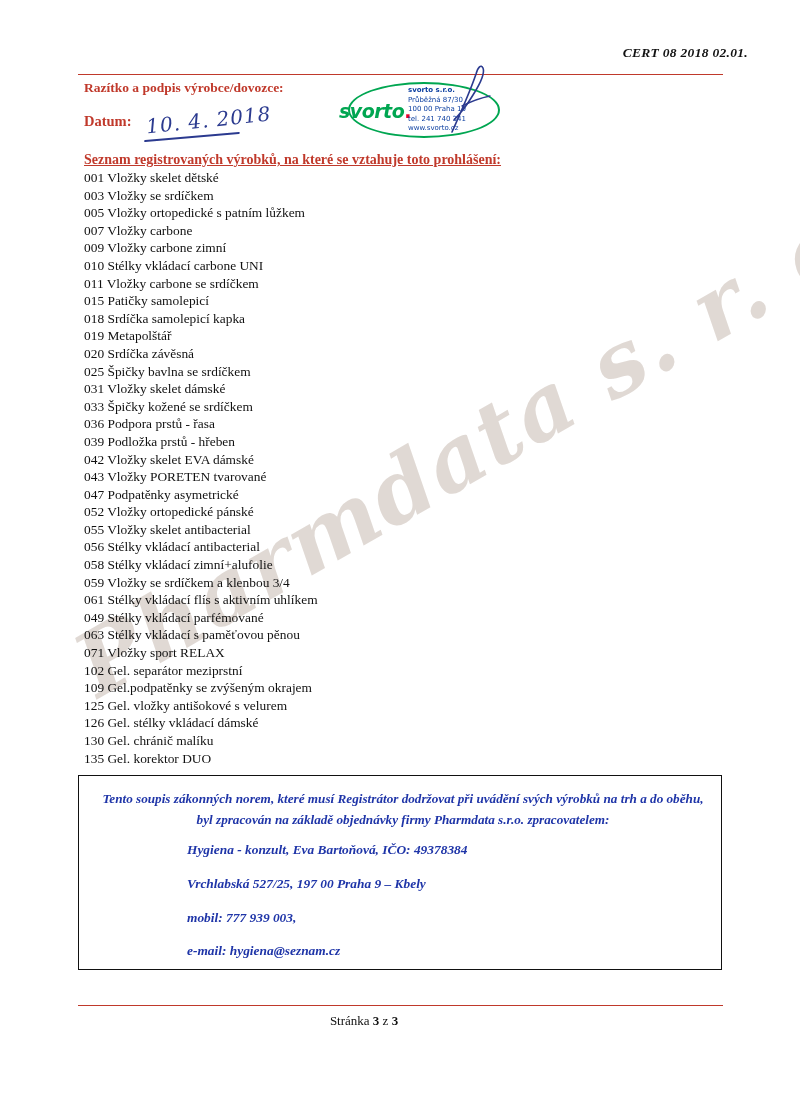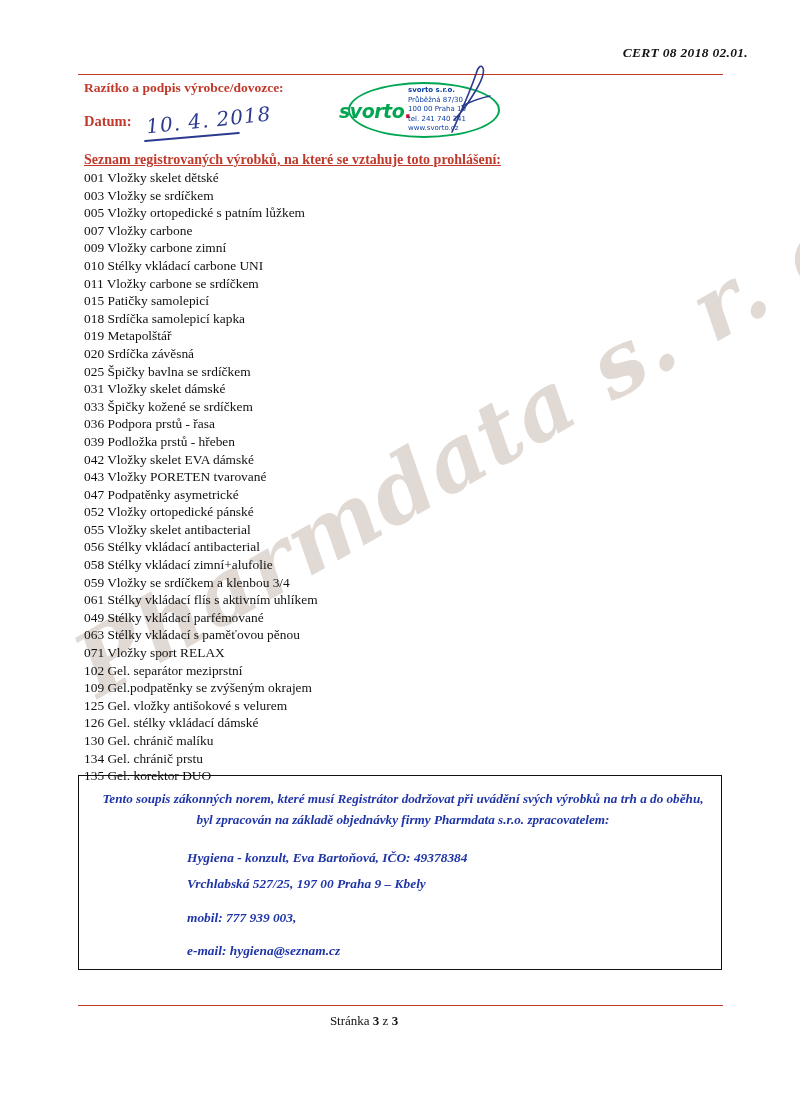--- a/index.html
+++ b/index.html
@@ -202,21 +202,21 @@
   .note-line {
     position: absolute;
     left: 108px;
     font-family: "Liberation Serif", serif;
     font-style: italic;
     font-weight: bold;
     font-size: 13.4px;
     color: #1f35a8;
     white-space: nowrap;
   }
-  .nl1 { top: 74px; }
+  .nl1 { top: 66px; }
   .nl2 { top: 100px; }
   .nl3 { top: 134px; }
   .nl4 { top: 167px; }
 
   
   .rule.bottom { top: 1005px; }
   .footer {
     position: absolute;
     left: 0;
     top: 1013px;
@@ -294,21 +294,20 @@
       <div class="list-item">059 Vložky se srdíčkem a klenbou 3/4</div>
       <div class="list-item">061 Stélky vkládací flís s aktivním uhlíkem</div>
       <div class="list-item">049 Stélky vkládací parfémované</div>
       <div class="list-item">063 Stélky vkládací s paměťovou pěnou</div>
       <div class="list-item">071 Vložky sport RELAX</div>
       <div class="list-item">102 Gel. separátor meziprstní</div>
       <div class="list-item">109 Gel.podpatěnky se zvýšeným okrajem</div>
       <div class="list-item">125 Gel. vložky antišokové s velurem</div>
       <div class="list-item">126 Gel. stélky vkládací dámské</div>
       <div class="list-item">130 Gel. chránič malíku</div>
-      <div class="list-item">134 Gel. chránič prstu</div>
       <div class="list-item">135 Gel. korektor DUO</div>
     </div>
 
     <div class="note-box">
       <div class="note-intro">Tento soupis zákonných norem, které musí Registrátor dodržovat při uvádění svých výrobků na trh a do oběhu, byl zpracován na základě objednávky firmy Pharmdata s.r.o. zpracovatelem:</div>
       <div class="note-line nl1">Hygiena - konzult, Eva Bartoňová, IČO:  49378384</div>
       <div class="note-line nl2">Vrchlabská 527/25, 197 00   Praha 9 – Kbely</div>
       <div class="note-line nl3">mobil: 777 939 003,</div>
       <div class="note-line nl4">e-mail: hygiena@seznam.cz</div>
     </div>

